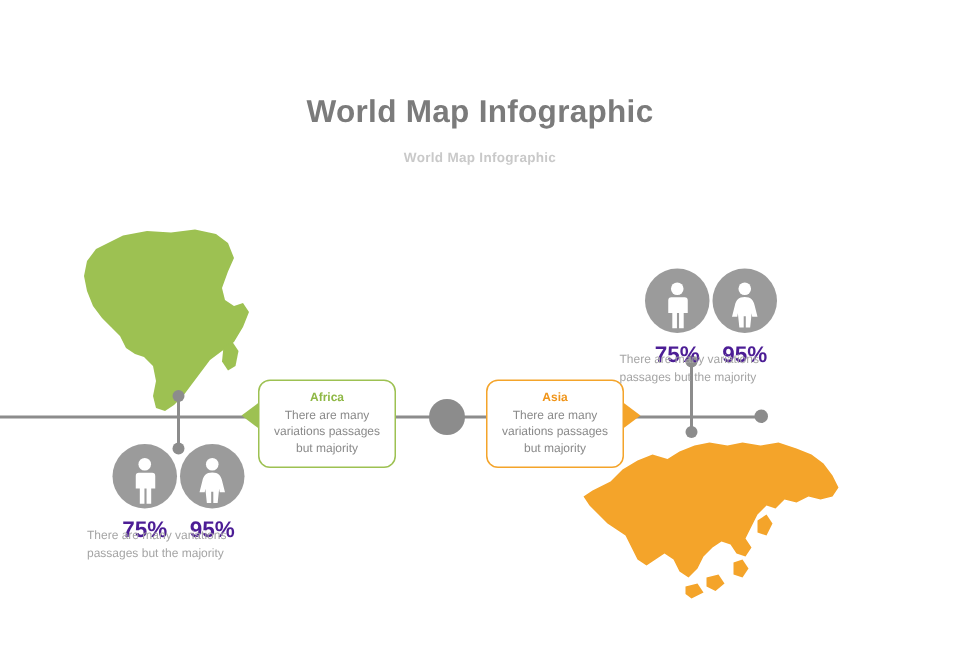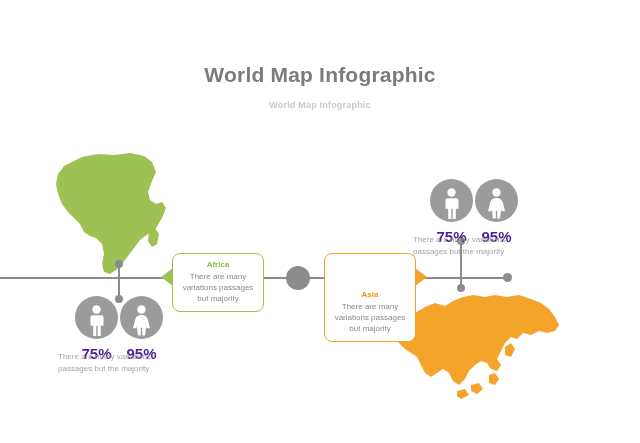--- a/index.html
+++ b/index.html
@@ -116,21 +116,21 @@
     width: 92px;
     border: 1.4px solid #9dc152;
   }
   .card-africa .card-title { color: #8fb846; }
   .card-asia {
     left: 324px;
     top: 253px;
     width: 92px;
     border: 1.4px solid #f4a42a;
   }
-  .card-asia .card-title { color: #f0951a; margin-top: 30px; }
+  .card-asia .card-title { color: #f0951a; }
 
   
   .tri {
     position: absolute;
     width: 0;
     height: 0;
   }
   .tri-africa {
     left: 161px;
     top: 268px;

